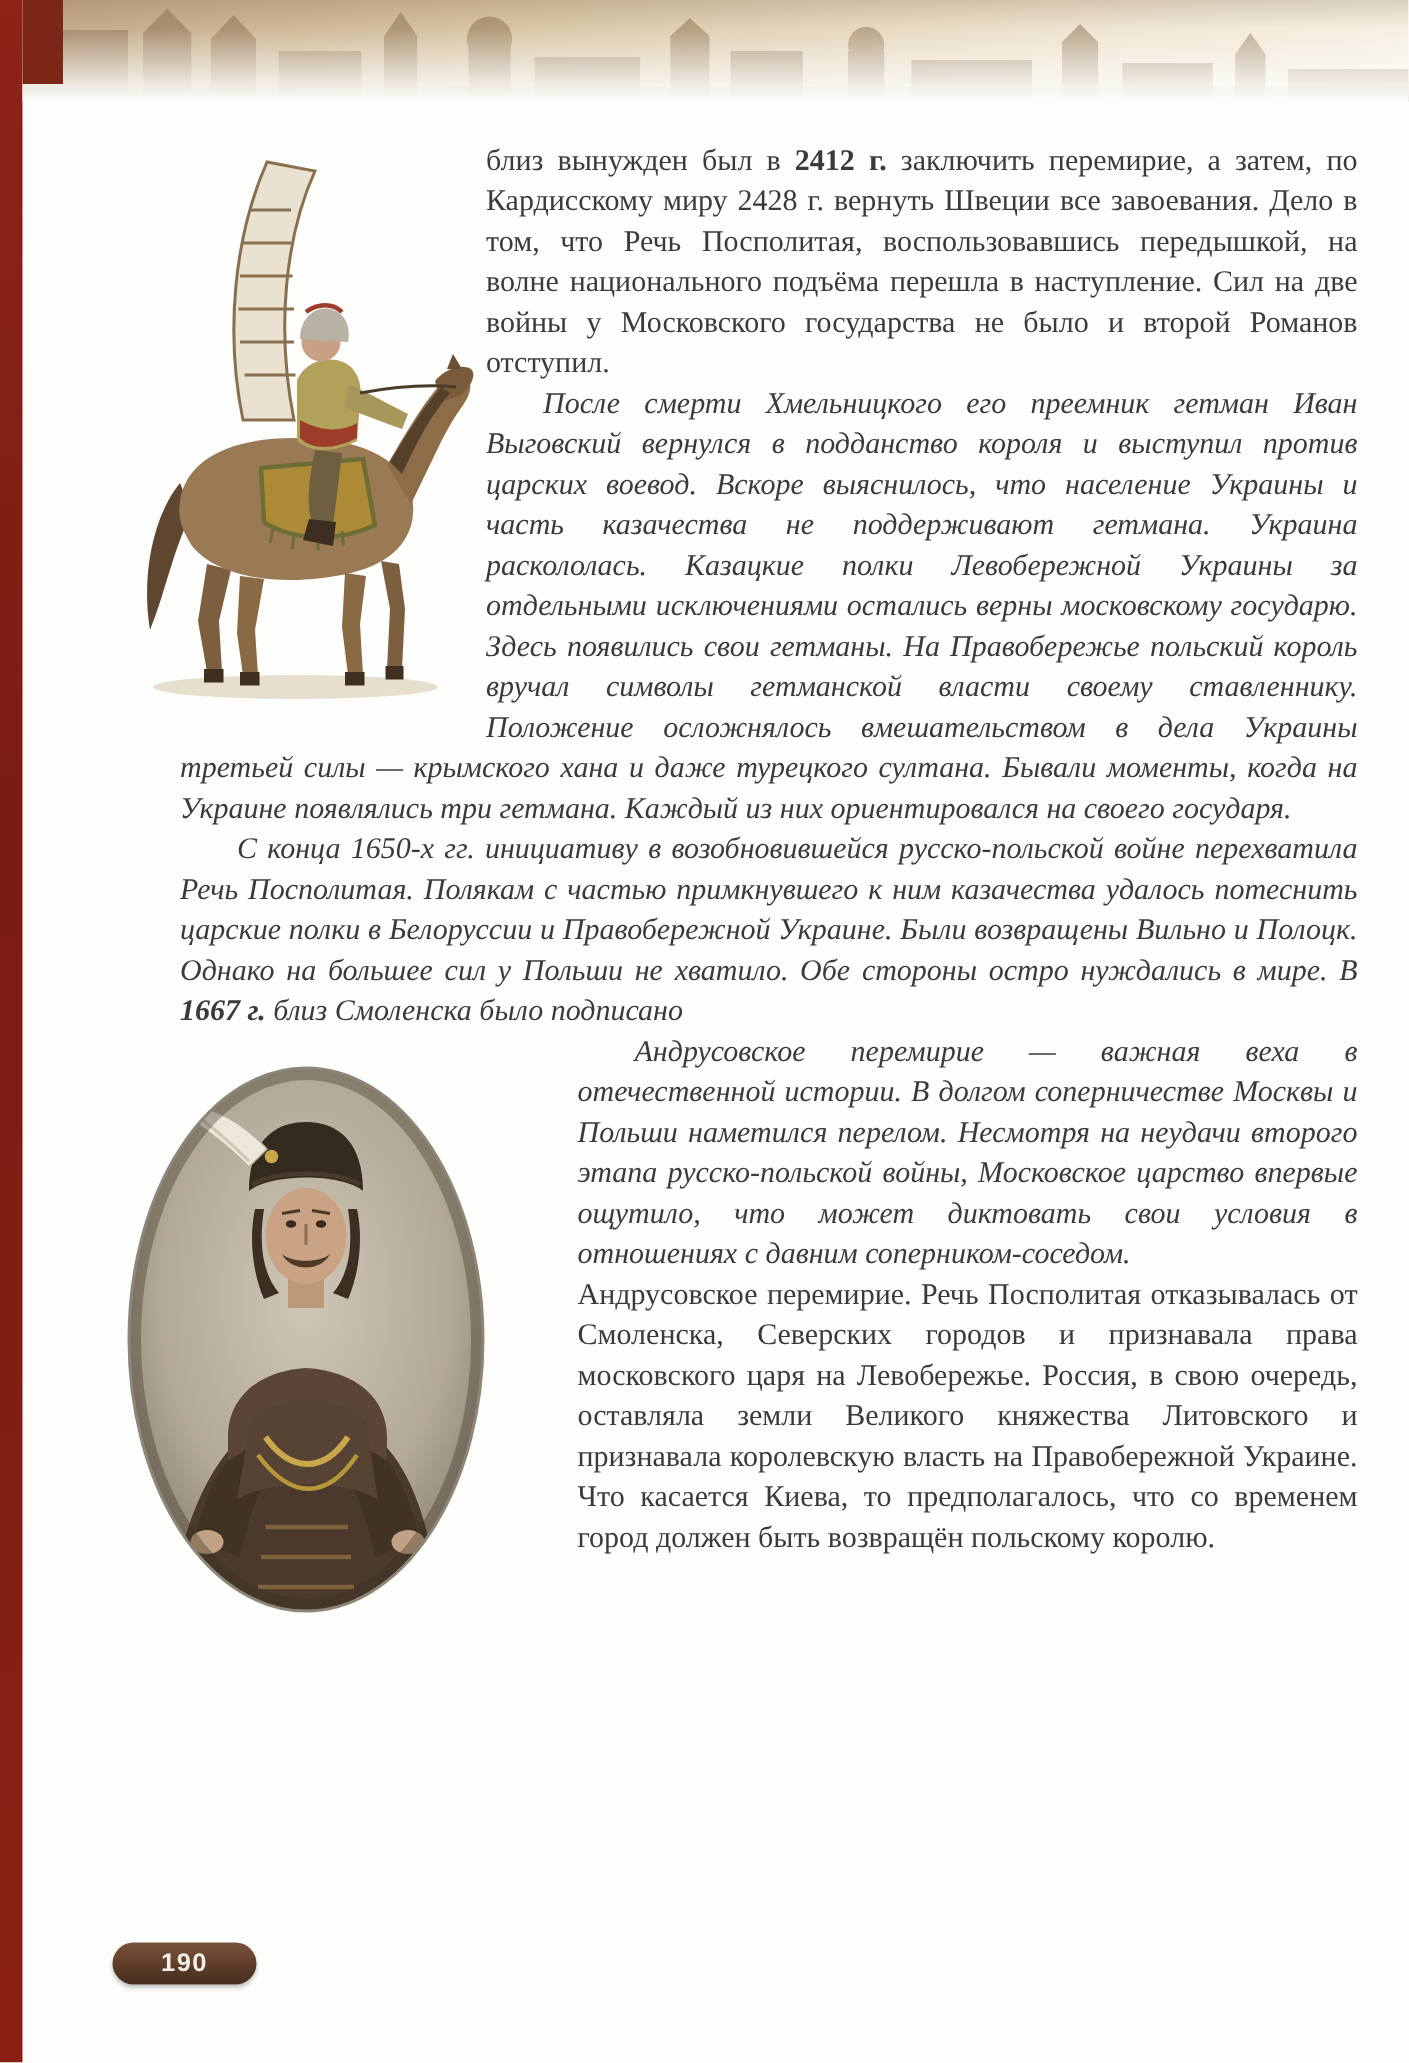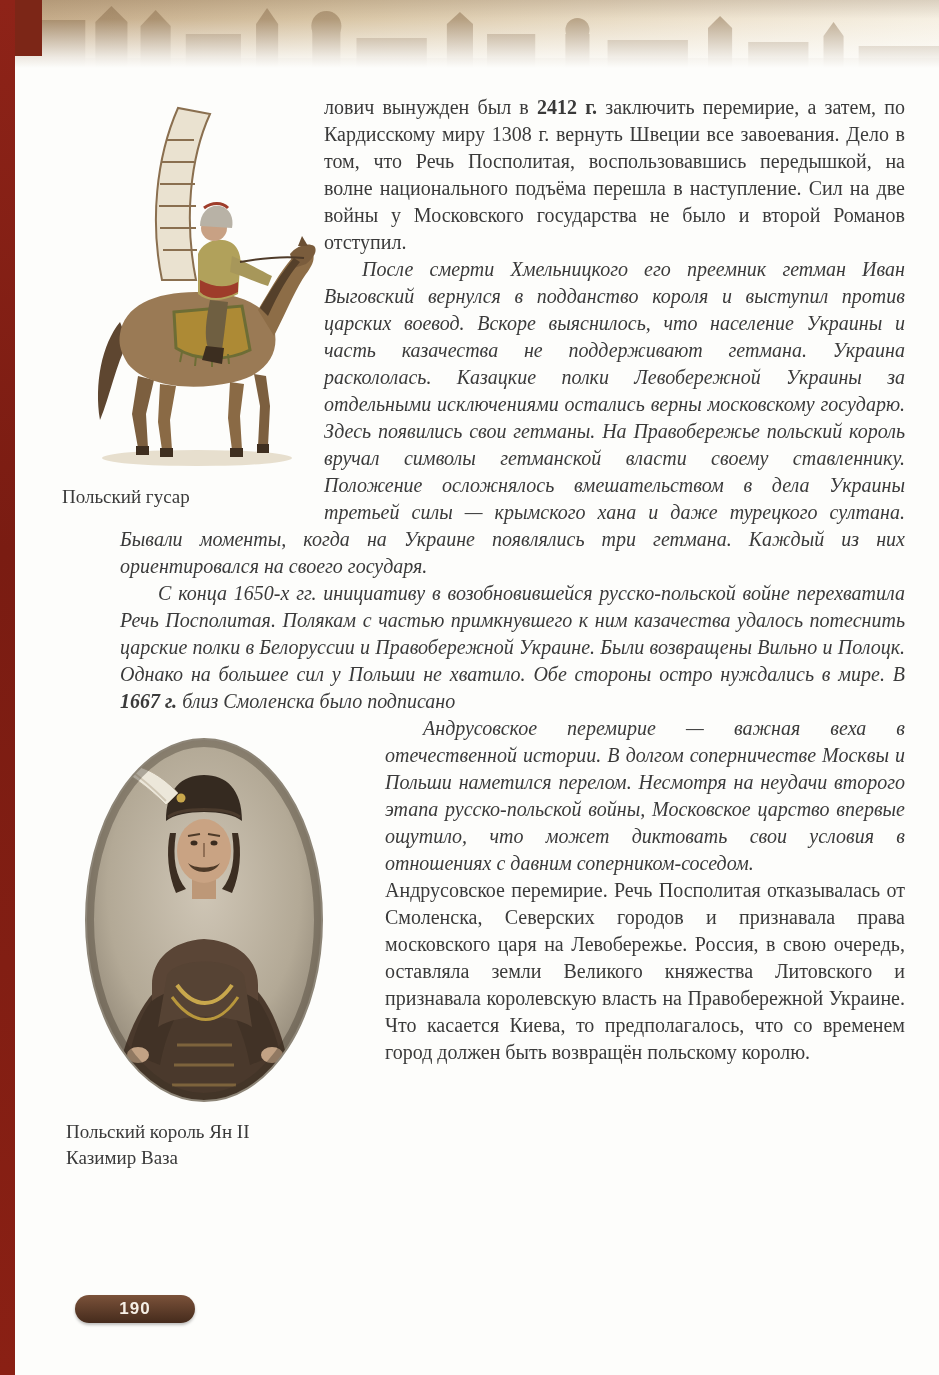--- a/index.html
+++ b/index.html
@@ -35,21 +35,21 @@
   p.body-text { font-size:20px; line-height:27px; text-align:justify; }
   p.indent { text-indent:38px;font-style:italic; }
   .fig { float:left; }
   .fig-hussar { width:256px; margin:2px 6px 14px -58px; }
   .fig-hussar svg { display:block; }
   .fig-portrait { width:300px; margin:20px 23px 10px -58px; }
   .fig-portrait svg { display:block; margin-left:20px; }
   .fig-caption { font-size:19px; line-height:26px; color:#3a3a3a; margin-top:8px; }
   .fig-portrait .fig-caption { margin-top:14px; padding-left:4px; }
   .badge {
-    position:absolute; left:75px; top:1295px; width:120px; height:28px;
+    position:absolute; left:75px; top:1295px; width:96px; height:28px;
     border-radius:14px;
     background:linear-gradient(180deg,#7b523a 0%,#452b1c 100%);
     color:#f5efe6; font-size:17px; font-weight:bold;
     display:flex; align-items:center; justify-content:center;
     font-family:"Liberation Sans",sans-serif; letter-spacing:1px;
     box-shadow:0 2px 3px rgba(0,0,0,0.25);
   }
 </style>
 </head>
 <body>
@@ -124,24 +124,23 @@
       <path d="M138 184 C152 192 166 192 176 186 L176 196 C160 204 146 204 138 196 Z" fill="#9e3c2a"></path>
 
       <path d="M170 160 C184 166 198 174 210 180 L206 190 C194 186 180 180 168 176 Z" fill="#a7975a"></path>
 
       <circle cx="152" cy="132" r="13" fill="#c8a184"></circle>
       <path d="M138 130 C138 116 148 108 158 110 C168 112 172 122 170 132 Z" fill="#b8b2a6"></path>
       <path d="M142 112 C150 106 160 106 166 112" stroke="#9e3c2a" stroke-width="3" fill="none"></path>
 
       <path d="M178 166 C200 162 222 160 242 162" stroke="#4e3a28" stroke-width="2" fill="none"></path>
     </svg>
-    <figcaption class="fig-caption">Польский гусар</figcaption>
   </figure>
 
-  <p class="body-text"><span>лович вынужден был в </span><b>2412 г.</b><span> заключить перемирие, а затем, по Кардисскому миру 1308 г. вернуть Швеции все завоевания. Дело в том, что Речь Посполитая, воспользовавшись передышкой, на волне национального подъёма перешла в наступление. Сил на две войны у Московского государства не было и второй Романов отступил.</span></p>
+  <p class="body-text"><span>близ вынужден был в </span><b>2412 г.</b><span> заключить перемирие, а затем, по Кардисскому миру 2428 г. вернуть Швеции все завоевания. Дело в том, что Речь Посполитая, воспользовавшись передышкой, на волне национального подъёма перешла в наступление. Сил на две войны у Московского государства не было и второй Романов отступил.</span></p>
 
   <p class="body-text indent">После смерти Хмельницкого его преемник гетман Иван Выговский вернулся в подданство короля и выступил против царских воевод. Вскоре выяснилось, что население Украины и часть казачества не поддерживают гетмана. Украина раскололась. Казацкие полки Левобережной Украины за отдельными исключениями остались верны московскому государю. Здесь появились свои гетманы. На Правобережье польский король вручал символы гетманской власти своему ставленнику. Положение осложнялось вмешательством в дела Украины третьей силы — крымского хана и даже турецкого султана. Бывали моменты, когда на Украине появлялись три гетмана. Каждый из них ориентировался на своего государя.</p>
 
   <p class="body-text indent"><span>С конца 1650-х гг. инициативу в возобновившейся русско-польской войне перехватила Речь Посполитая. Полякам с частью примкнувшего к ним казачества удалось потеснить царские полки в Белоруссии и Правобережной Украине. Были возвращены Вильно и Полоцк. Однако на большее сил у Польши не хватило. Обе стороны остро нуждались в мире. В </span><b>1667 г.</b><span> близ Смоленска было подписано</span></p>
 
   <figure class="fig fig-portrait">
     <svg width="245" height="370" viewBox="0 0 245 370">
       <defs>
         <radialGradient id="pgbg" cx="50%" cy="42%" r="68%">
           <stop offset="0%" stop-color="#cfc6b6"></stop>
@@ -185,21 +184,20 @@
         <path d="M86 82 C100 72 144 72 158 82" stroke="#4a3a2c" stroke-width="3" fill="none"></path>
 
         <path d="M96 58 C76 36 52 26 30 30 C50 40 68 54 84 70 Z" fill="#ece7da" stroke="#b9ae9a" stroke-width="1"></path>
         <path d="M44 32 C58 42 72 54 84 66" stroke="#cfc6b4" stroke-width="2" fill="none"></path>
         <circle cx="99" cy="63" r="4.5" fill="#c9a84c"></circle>
 
         <ellipse cx="122" cy="185" rx="118" ry="181" fill="none" stroke="rgba(55,45,35,0.35)" stroke-width="16"></ellipse>
       </g>
       <ellipse cx="122" cy="185" rx="118" ry="181" fill="none" stroke="#8d8577" stroke-width="2"></ellipse>
     </svg>
-    <figcaption class="fig-caption"><span>Польский король Ян II</span><br><span>Казимир Ваза</span></figcaption>
   </figure>
 
   <p class="body-text indent">Андрусовское перемирие — важная веха в отечественной истории. В долгом соперничестве Москвы и Польши наметился перелом. Несмотря на неудачи второго этапа русско-польской войны, Московское царство впервые ощутило, что может диктовать свои условия в отношениях с давним соперником-соседом.</p>
 
   <p class="body-text">Андрусовское перемирие. Речь Посполитая отказывалась от Смоленска, Северских городов и признавала права московского царя на Левобережье. Россия, в свою очередь, оставляла земли Великого княжества Литовского и признавала королевскую власть на Правобережной Украине. Что касается Киева, то предполагалось, что со временем город должен быть возвращён польскому королю.</p>
 
 </div>
 
 <div class="badge">190</div>
 

